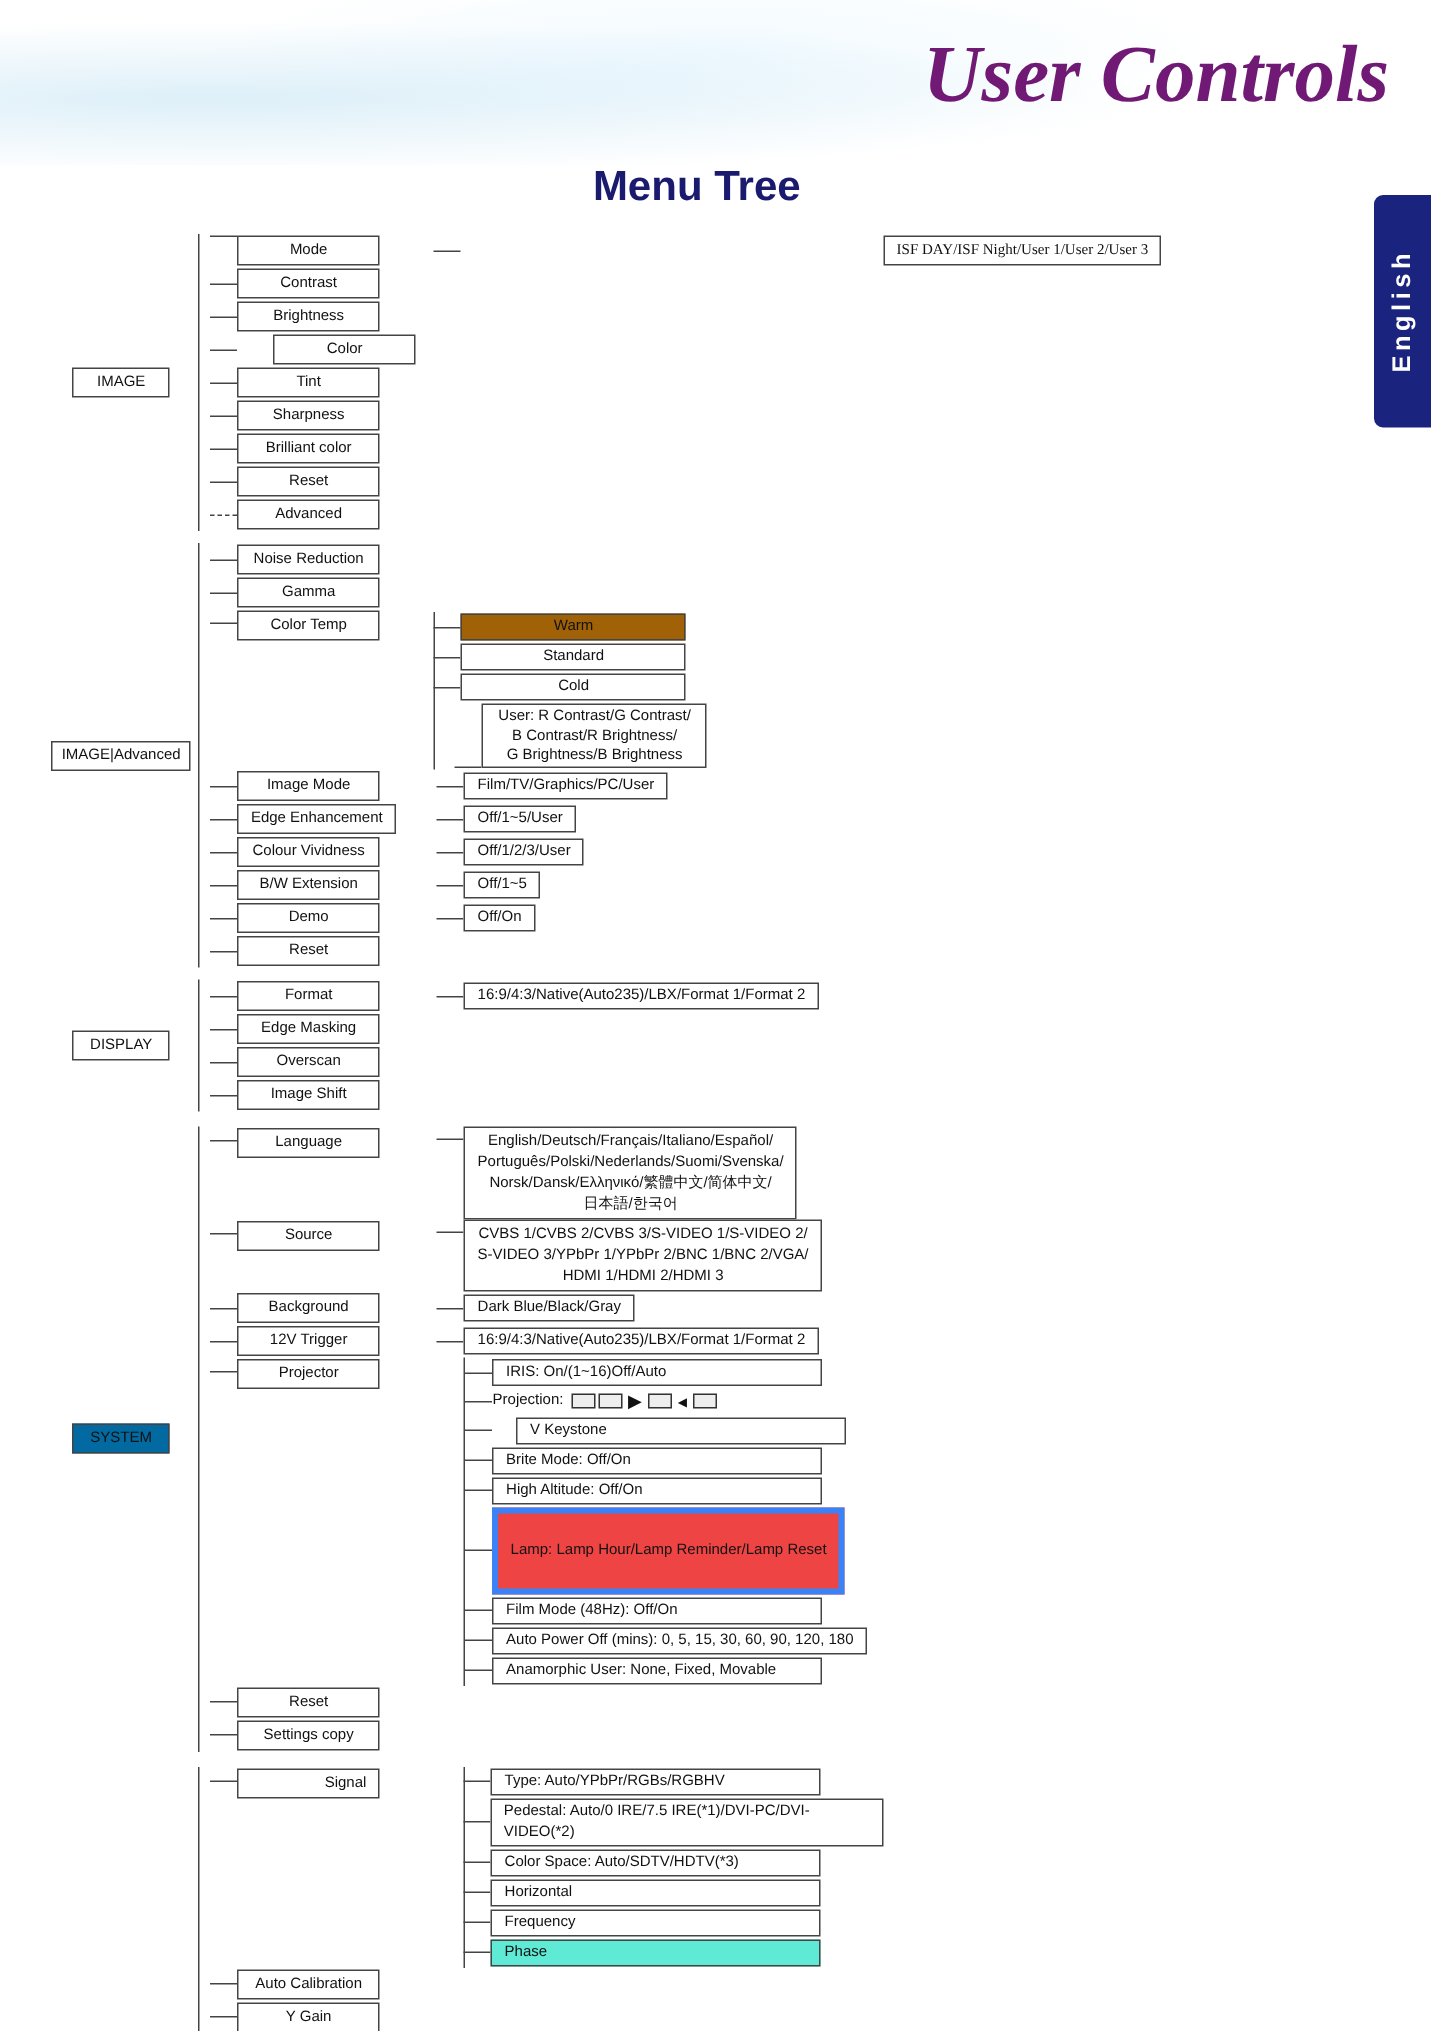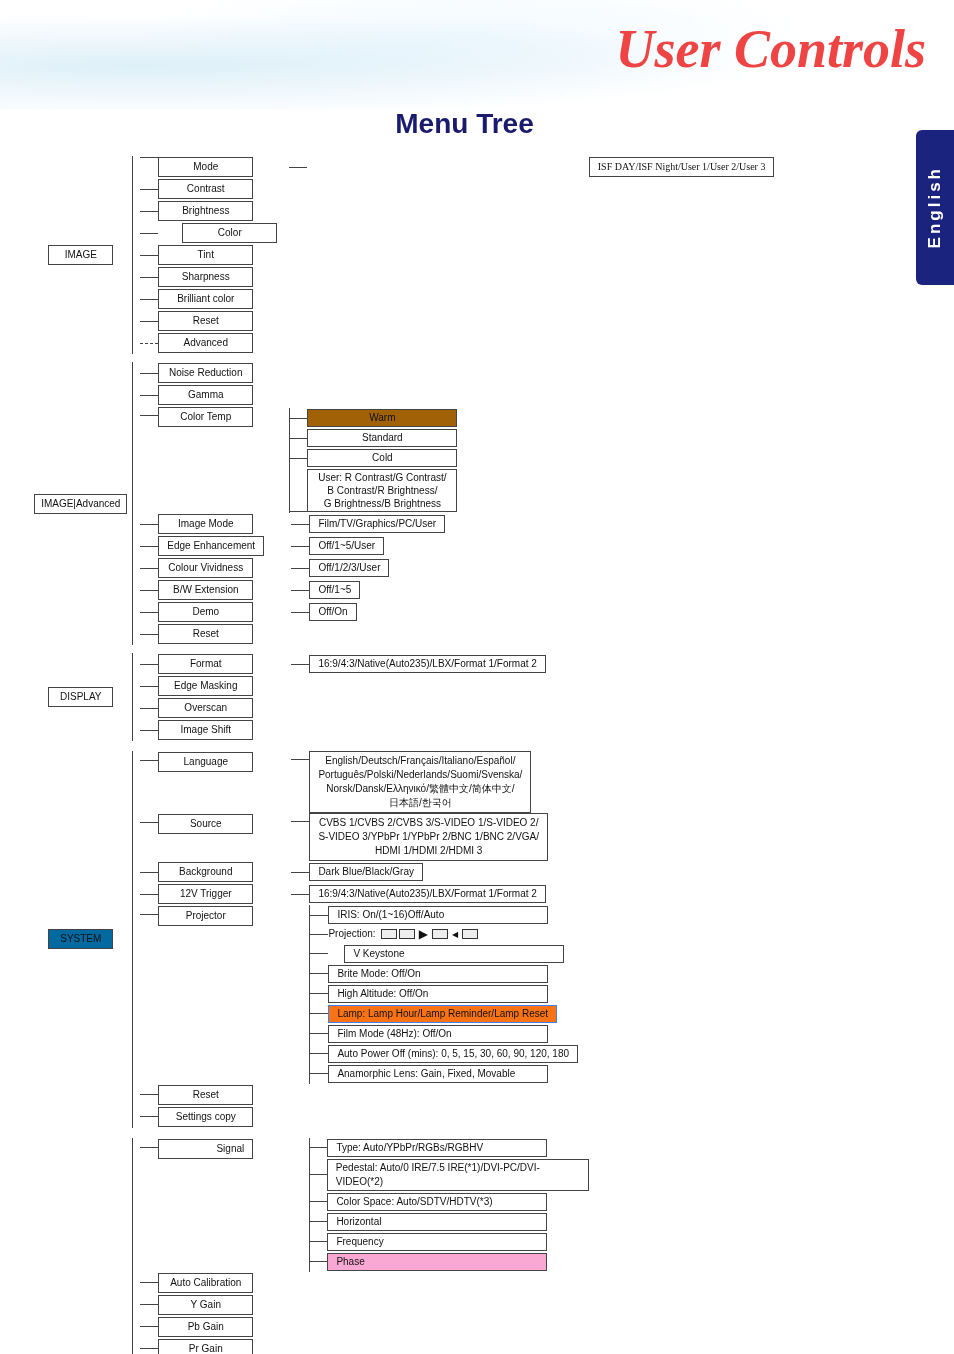--- a/index.html
+++ b/index.html
@@ -12,21 +12,21 @@
       overflow-x: hidden;
     }
   </style>
 </head>
 <body>
 
 <div style="position:relative; width:954px; min-height:1354px; background:#fff; overflow:hidden;">
 
   <div style="position:absolute; top:0; left:0; width:100%; height:110px; background: radial-gradient(ellipse at 15% 60%, rgba(180,220,240,0.45) 0%, transparent 55%), radial-gradient(ellipse at 50% 30%, rgba(200,235,255,0.25) 0%, transparent 50%); z-index:0;"></div>
 
-  <div style="position:absolute; top:18px; right:28px; font-size:54px; font-style:italic; font-weight:bold; color:#ef4444; font-family:'Times New Roman',serif; z-index:1;">User Controls</div>
+  <div style="position:absolute; top:18px; right:28px; font-size:54px; font-style:italic; font-weight:bold; color:#701a75; font-family:'Times New Roman',serif; z-index:1;">User Controls</div>
 
   <div style="position:absolute; right:0px; top:130px; width:38px; height:155px; background:#1a237e; border-radius:6px 0 0 6px; display:flex; align-items:center; justify-content:center; z-index:5;">
     <span style="color:#fff; font-size:17px; font-weight:bold; writing-mode:vertical-rl; text-orientation:mixed; transform:rotate(180deg); letter-spacing:3px;">English</span>
   </div>
 
   <div style="padding: 108px 55px 60px 30px; position:relative; z-index:1;">
 
     <div style="text-align:center; font-size:28px; font-weight:bold; color:#1a1a6e; margin-bottom:16px; font-family:Arial,sans-serif;">Menu Tree</div>
 
     <div style="font-size:10px; font-family:Arial,sans-serif; line-height:1.4; color:#111; position:relative;">
@@ -191,21 +191,21 @@
                     <div style="border:1px solid #444; padding:1px 8px; background:#a16207; min-width:150px; text-align:center;">Warm</div>
                   </div>
                 <div style="display:flex; align-items:center; padding:1px 0;">
                     <div style="width:18px; height:1px; background:#444;"></div>
                     <div style="border:1px solid #444; padding:1px 8px; background:#fff; min-width:150px; text-align:center;">Standard</div>
                   </div>
                 <div style="display:flex; align-items:center; padding:1px 0;">
                     <div style="width:18px; height:1px; background:#444;"></div>
                     <div style="border:1px solid #444; padding:1px 8px; background:#fff; min-width:150px; text-align:center;">Cold</div>
                   </div>
-                <div style="display:flex; align-items:flex-end; padding:1px 0;">
+                <div style="display:flex; align-items:flex-end; padding:1px 14px;">
                     <div style="width:18px; height:1px; background:#444;"></div>
                     <div style="border:1px solid #444; padding:1px 8px; background:#fff; min-width:150px; text-align:center; line-height:1.3;">User: R Contrast/G Contrast/<br>B Contrast/R Brightness/<br>G Brightness/B Brightness</div>
                   </div>
               </div>
             </td>
           </tr>
           <tr>
             <td style="padding:1px 0;">
               <div style="display:flex; align-items:center;">
                 <div style="width:18px; height:1px; background:#444;"></div>
@@ -436,33 +436,33 @@
                 <div style="display:flex; align-items:center; padding:1px 0;">
                     <div style="width:18px; height:1px; background:#444; margin-left:18px;"></div>
                     <div style="border:1px solid #444; padding:1px 8px; background:#fff; min-width:220px;">Brite Mode: Off/On</div>
                   </div>
                 <div style="display:flex; align-items:center; padding:1px 0;">
                     <div style="width:18px; height:1px; background:#444; margin-left:18px;"></div>
                     <div style="border:1px solid #444; padding:1px 8px; background:#fff; min-width:220px;">High Altitude: Off/On</div>
                   </div>
                 <div style="display:flex; align-items:center; padding:1px 0;">
                     <div style="width:18px; height:1px; background:#444; margin-left:18px;"></div>
-                    <div style="border:1px solid #3b82f6; padding:1px 8px; background:#f97316; min-width:220px;">Lamp: Lamp Hour/Lamp Reminder/Lamp Reset</div>
+                    <div style="border:4px solid #3b82f6; padding:18px 8px; background:#ef4444; min-width:220px;">Lamp: Lamp Hour/Lamp Reminder/Lamp Reset</div>
                   </div>
                 <div style="display:flex; align-items:center; padding:1px 0;">
                     <div style="width:18px; height:1px; background:#444; margin-left:18px;"></div>
                     <div style="border:1px solid #444; padding:1px 8px; background:#fff; min-width:220px;">Film Mode (48Hz): Off/On</div>
                   </div>
                 <div style="display:flex; align-items:center; padding:1px 0;">
                     <div style="width:18px; height:1px; background:#444; margin-left:18px;"></div>
                     <div style="border:1px solid #444; padding:1px 8px; background:#fff; min-width:220px;">Auto Power Off (mins): 0, 5, 15, 30, 60, 90, 120, 180</div>
                   </div>
                 <div style="display:flex; align-items:center; padding:1px 0;">
                     <div style="width:18px; height:1px; background:#444; margin-left:18px;"></div>
-                    <div style="border:1px solid #444; padding:1px 8px; background:#fff; min-width:220px;">Anamorphic Lens: Gain, Fixed, Movable</div>
+                    <div style="border:1px solid #444; padding:1px 8px; background:#fff; min-width:220px;">Anamorphic User: None, Fixed, Movable</div>
                   </div>
               </div>
             </td>
           </tr>
           <tr>
             <td style="padding:1px 0;">
               <div style="display:flex; align-items:center;">
                 <div style="width:18px; height:1px; background:#444;"></div>
                 <div style="border:1px solid #444; padding:2px 8px; background:#fff; min-width:95px; text-align:center;">Reset</div>
               </div>
@@ -514,21 +514,21 @@
                 <div style="display:flex; align-items:center; padding:1px 0;">
                     <div style="width:18px; height:1px; background:#444; margin-left:18px;"></div>
                     <div style="border:1px solid #444; padding:1px 8px; background:#fff; min-width:220px;">Horizontal</div>
                   </div>
                 <div style="display:flex; align-items:center; padding:1px 0;">
                     <div style="width:18px; height:1px; background:#444; margin-left:18px;"></div>
                     <div style="border:1px solid #444; padding:1px 8px; background:#fff; min-width:220px;">Frequency</div>
                   </div>
                 <div style="display:flex; align-items:center; padding:1px 0;">
                     <div style="width:18px; height:1px; background:#444; margin-left:18px;"></div>
-                    <div style="border:1px solid #444; padding:1px 8px; background:#f9a8d4; min-width:220px;">Phase</div>
+                    <div style="border:1px solid #444; padding:1px 8px; background:#5eead4; min-width:220px;">Phase</div>
                   </div>
               </div>
             </td>
           </tr>
           <tr>
             <td style="padding:1px 0;">
               <div style="display:flex; align-items:center;">
                 <div style="width:18px; height:1px; background:#444;"></div>
                 <div style="border:1px solid #444; padding:2px 8px; background:#fff; min-width:95px; text-align:center;">Auto Calibration</div>
               </div>

